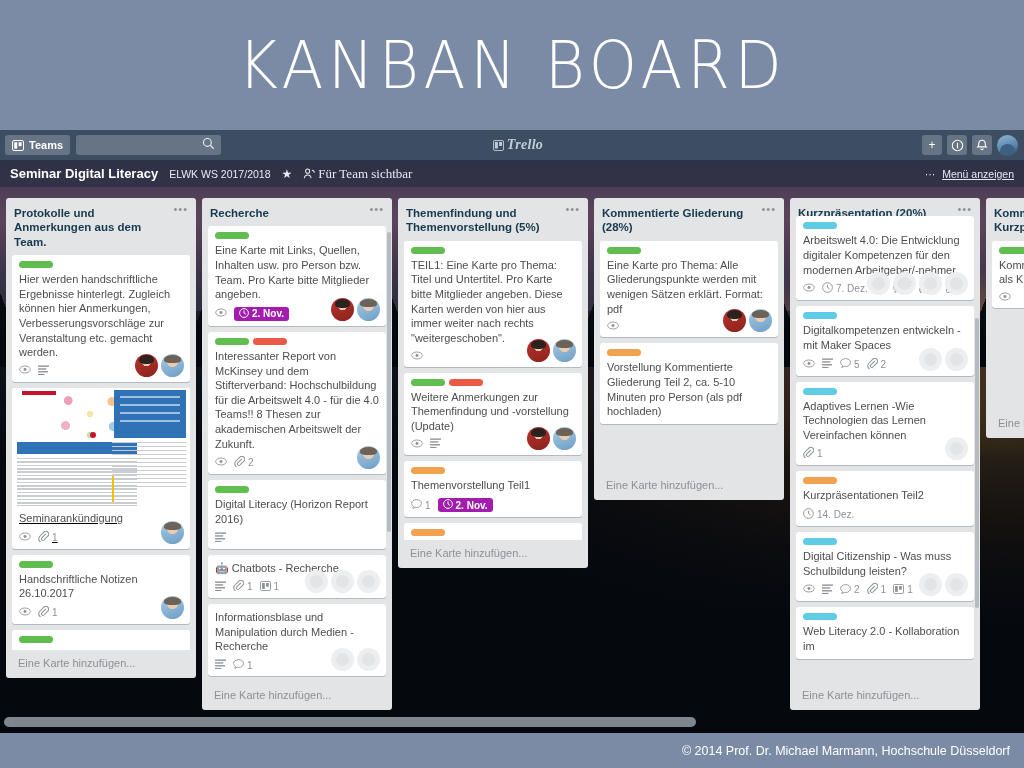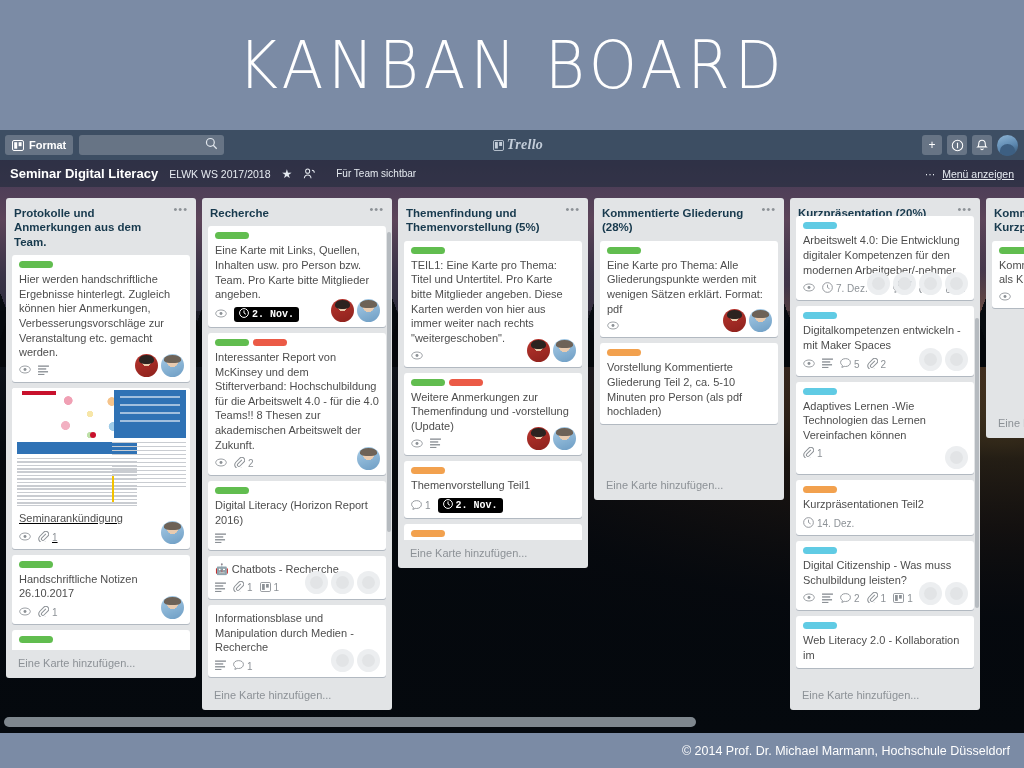--- a/index.html
+++ b/index.html
@@ -123,21 +123,21 @@
   
   .board-header {
     position: absolute; top: 30px; left: 0; right: 0; height: 27px;
     background: rgba(30,42,58,0.55);
     display: flex; align-items: center; padding: 0 10px;
     color: #fff;
   }
   .board-title { font-size: 13px; font-weight: bold; }
   .board-sub { font-size: 10.5px; margin-left: 11px; color: #e6ebf1; }
   .hdr-icon { margin-left: 11px; font-size: 12px; color: #e6ebf1; }
-  .board-vis { font-size: 10px; margin-left: 20px; color: #e6ebf1; }
+  .board-vis { font-size: 13px; margin-left: 2px; color: #e6ebf1; font-family: Liberation Serif, serif; }
   .hdr-right {
     position: absolute; right: 10px; display: flex; align-items: center; gap: 7px;
     font-size: 10.5px; color: #e6ebf1;
   }
   .hdr-right .menu-link { text-decoration: underline; }
 
   
   .board-canvas {
     position: absolute; top: 57px; left: 0; right: 0; bottom: 0;
     overflow: hidden;
@@ -174,23 +174,23 @@
   }
   .labels { display: flex; gap: 4px; margin-bottom: 4px; }
   .label { width: 34px; height: 7px; border-radius: 4px; }
   .card-title { font-size: 11px; color: #4d4d4d; line-height: 1.33; }
   .card-badges {
     display: flex; align-items: center; flex-wrap: wrap; gap: 7px;
     margin-top: 5px; color: #8c9196; font-size: 10px;
   }
   .badge { display: flex; align-items: center; gap: 3px; }
   .due {
-    background: #000000; color: #fff; border-radius: 3px;
+    background: #a21caf; color: #fff; border-radius: 3px;
     padding: 1px 5px; font-size: 10px; font-weight: 600;
-    display: flex; align-items: center; gap: 3px; font-family: Liberation Mono, monospace;
+    display: flex; align-items: center; gap: 3px;
   }
   .members { position: absolute; right: 6px; bottom: 5px; display: flex; gap: 3px; }
   .member { width: 23px; height: 23px; border-radius: 50%; overflow: hidden; position: relative; }
   .m-red   { background: radial-gradient(circle at 50% 30%, #e9c9ab 0 26%, transparent 27%), linear-gradient(160deg,#b9352e 0%,#8c211c 100%); }
   .m-red::after  { content:""; position:absolute; left:4px; top:1px; width:15px; height:9px; background:#2c2320; border-radius:50% 50% 40% 40%; }
   .m-blue  { background: radial-gradient(circle at 50% 34%, #e8cbb0 0 28%, transparent 29%), linear-gradient(160deg,#a9cde7 0%,#6d9dc4 100%); }
   .m-blue::after { content:""; position:absolute; left:3px; top:1px; width:17px; height:8px; background:#6d6257; border-radius:50% 50% 35% 35%; }
   .member.ghost { background: #eceef0; }
   .member.ghost::after {
     content:""; position:absolute; left:5px; top:5px; width:13px; height:13px;
@@ -272,21 +272,21 @@
     <div class="top-nav">
       <div class="nav-left">
         <div class="nav-btn">
           <span>
             <svg class="svgicon" width="12" height="11" viewBox="0 0 12 11">
                 <rect x="0.5" y="0.5" width="11" height="10" rx="1.5" fill="none" stroke="#fff"></rect>
                 <rect x="2.2" y="2.2" width="3" height="6.5" fill="#fff"></rect>
                 <rect x="6.6" y="2.2" width="3" height="4" fill="#fff"></rect>
               </svg>
           </span>
-          <span>Format</span>
+          <span>Teams</span>
         </div>
         <div class="search-box">
           <span class="mag">
             <svg class="svgicon" width="13" height="13" viewBox="0 0 14 14">
                 <circle cx="5.8" cy="5.8" r="4.2" fill="none" stroke="#e3e8ee" stroke-width="1.3"></circle>
                 <line x1="8.9" y1="8.9" x2="12.6" y2="12.6" stroke="#e3e8ee" stroke-width="1.3"></line>
               </svg>
           </span>
         </div>
       </div>
@@ -809,21 +809,21 @@
                         <path d="M8.6 3.1 4.2 7.5a1.6 1.6 0 0 0 2.3 2.3l4.2-4.2a3 3 0 0 0-4.3-4.3L2 5.7a4.4 4.4 0 0 0 6.2 6.2" fill="none" stroke="#8c9196" stroke-width="1.1"></path>
                       </svg></span>
                     <span>2</span>
                   </span>
                 </div>
                 <div class="members">
                   <span class="member ghost"></span>
                   <span class="member ghost"></span>
                 </div>
               </div>
-              <div class="card" style="padding-bottom: 14px;">
+              <div class="card" style="padding-bottom: 5px;">
                 <div class="labels">
                   <span class="label" style="background: rgb(96, 203, 228);"></span>
                 </div>
                 <div class="card-title">Adaptives Lernen -Wie Technologien das Lernen Vereinfachen können</div>
                 <div class="card-badges">
                   <span class="badge">
                     <span><svg width="11" height="11" viewBox="0 0 12 12">
                         <path d="M8.6 3.1 4.2 7.5a1.6 1.6 0 0 0 2.3 2.3l4.2-4.2a3 3 0 0 0-4.3-4.3L2 5.7a4.4 4.4 0 0 0 6.2 6.2" fill="none" stroke="#8c9196" stroke-width="1.1"></path>
                       </svg></span>
                     <span>1</span>

